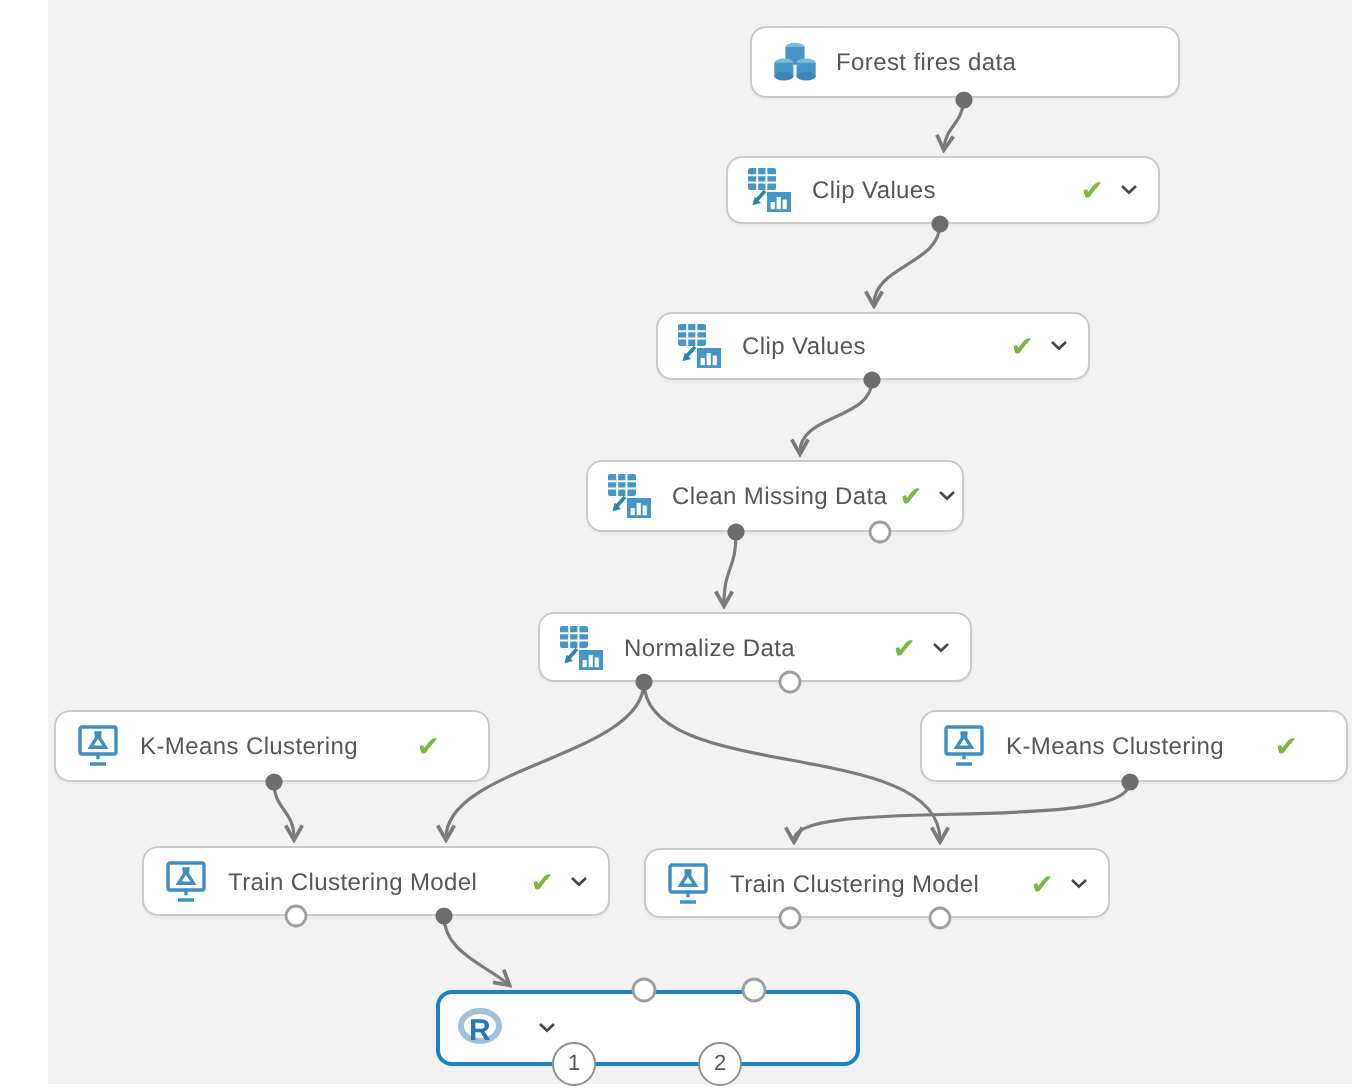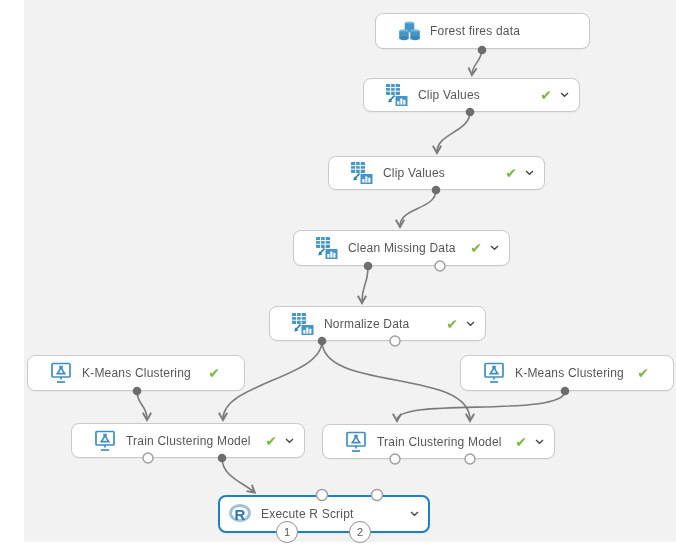--- a/index.html
+++ b/index.html
@@ -14,21 +14,21 @@
     background:#f1f2f1;
   }
   .node{
     position:absolute;
     background:#ffffff;
     border:1px solid #c9c9c9;
     border-radius:8px;
     box-shadow:0 1px 1px rgba(0,0,0,0.04);
     display:flex;align-items:center;
     box-sizing:border-box;
-    padding:0 10px 0 21px;
+    padding:0 10px 0 9px;
     z-index:2;
     cursor:pointer;
   }
   .node.selected{
     border:2px solid #1c80c4;
     padding:0 9px 0 8px;
   }
   .node .icon{
     width:24px;height:24px;display:inline-flex;align-items:center;justify-content:center;
     margin-right:9px;flex:0 0 auto;
@@ -118,21 +118,21 @@
     </span>
     <span class="label">Clip Values</span>
     <span class="check">✔</span>
     <span class="chev">
       <svg width="9" height="6" viewBox="0 0 9 6">
           <path d="M1,1 L4.5,4.3 L8,1" stroke="#444" stroke-width="1.3" fill="none"></path>
         </svg>
     </span>
   </div>
 
-  <div class="node" style="left:293px;top:230px;width:217px;height:36px">
+  <div class="node" style="left:293px;top:230px;width:189px;height:36px">
     <span class="icon">
       <svg width="22" height="22" viewBox="0 0 22 22">
         <rect x="0" y="0" width="14" height="11" rx="1" fill="#4595c6"></rect>
         <path d="M0,3.6 h14 M0,7.2 h14 M4.6,0 v11 M9.2,0 v11" stroke="#ffffff" stroke-width="1"></path>
         <path d="M8.5,11.5 L3.5,17" stroke="#2d7fae" stroke-width="1.8" fill="none"></path>
         <path d="M6.5,17.5 L2.2,18.6 L3.4,14.4 z" fill="#2d7fae"></path>
         <rect x="9.5" y="12" width="12" height="10" fill="#4595c6"></rect>
         <rect x="11.3" y="17" width="2.1" height="3.6" fill="#ffffff"></rect>
         <rect x="14.3" y="14.5" width="2.1" height="6.1" fill="#ffffff"></rect>
         <rect x="17.3" y="15.8" width="2.1" height="4.8" fill="#ffffff"></rect>
@@ -231,21 +231,20 @@
     </span>
   </div>
 
   <div class="node selected" style="left:218px;top:495px;width:212px;height:38px">
     <span class="icon">
       <svg width="24" height="24" viewBox="0 0 24 24">
         <ellipse cx="12" cy="11" rx="9.5" ry="7.5" fill="none" stroke="#9fc1d8" stroke-width="3"></ellipse>
         <text x="6.5" y="18" font-family="Liberation Sans, sans-serif" font-size="15" font-weight="bold" fill="#2878b8">R</text>
       </svg>
     </span>
-    <span class="label">Execute R Script</span>
     <span class="chev">
       <svg width="9" height="6" viewBox="0 0 9 6">
           <path d="M1,1 L4.5,4.3 L8,1" stroke="#444" stroke-width="1.3" fill="none"></path>
         </svg>
     </span>
     <span class="num-port" style="left:56px">1</span>
     <span class="num-port" style="left:129px">2</span>
   </div>
 
   <svg id="edges">

